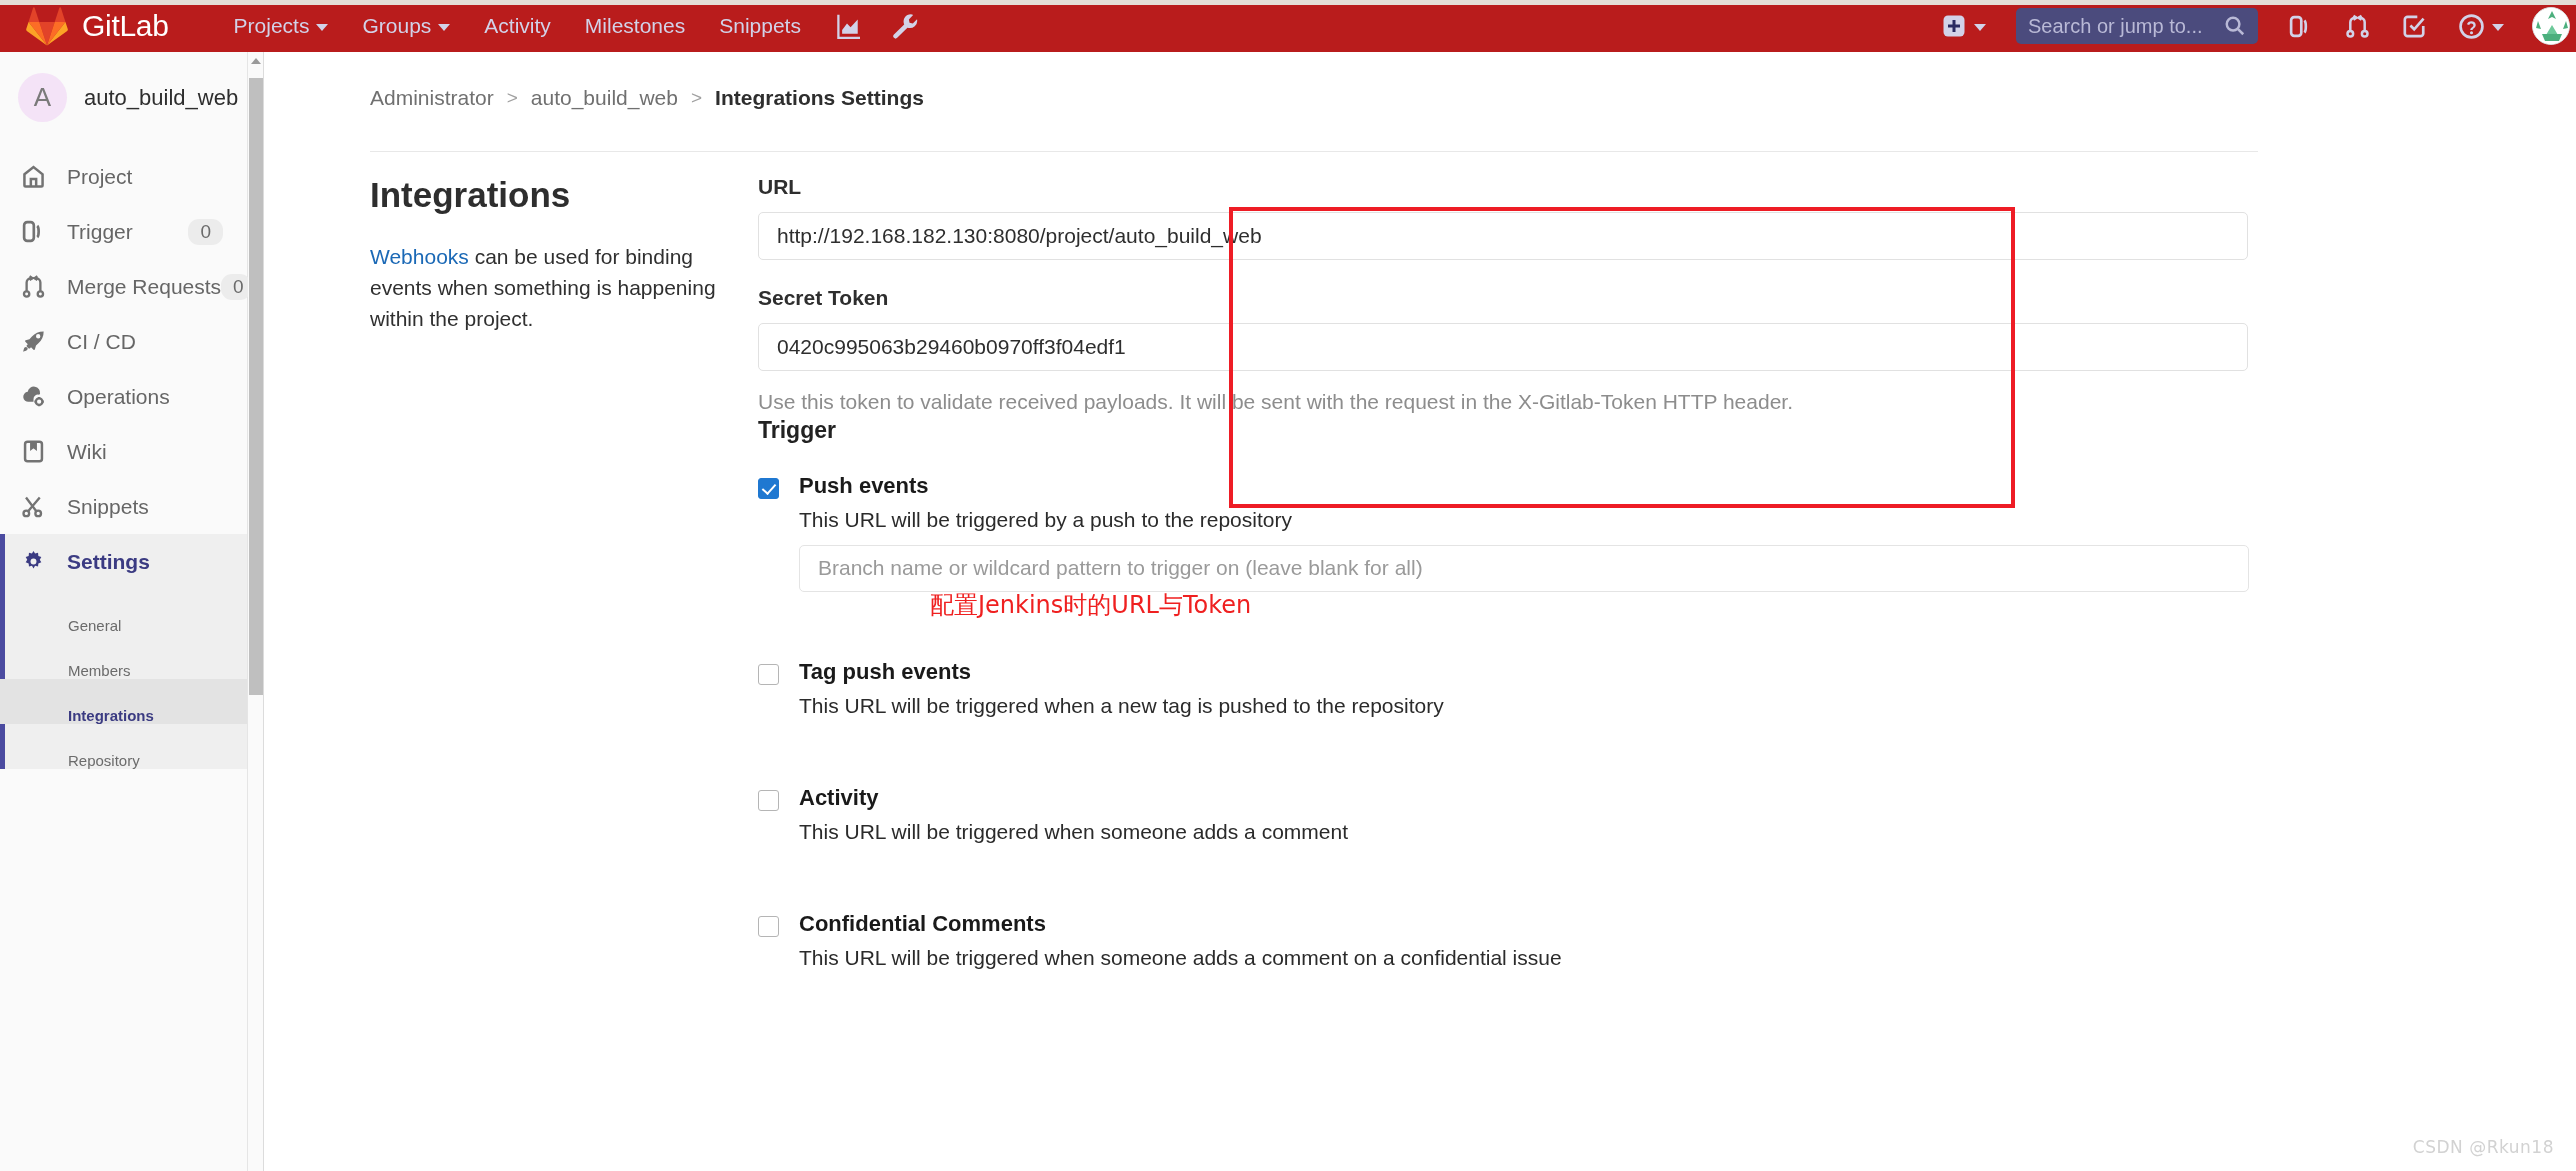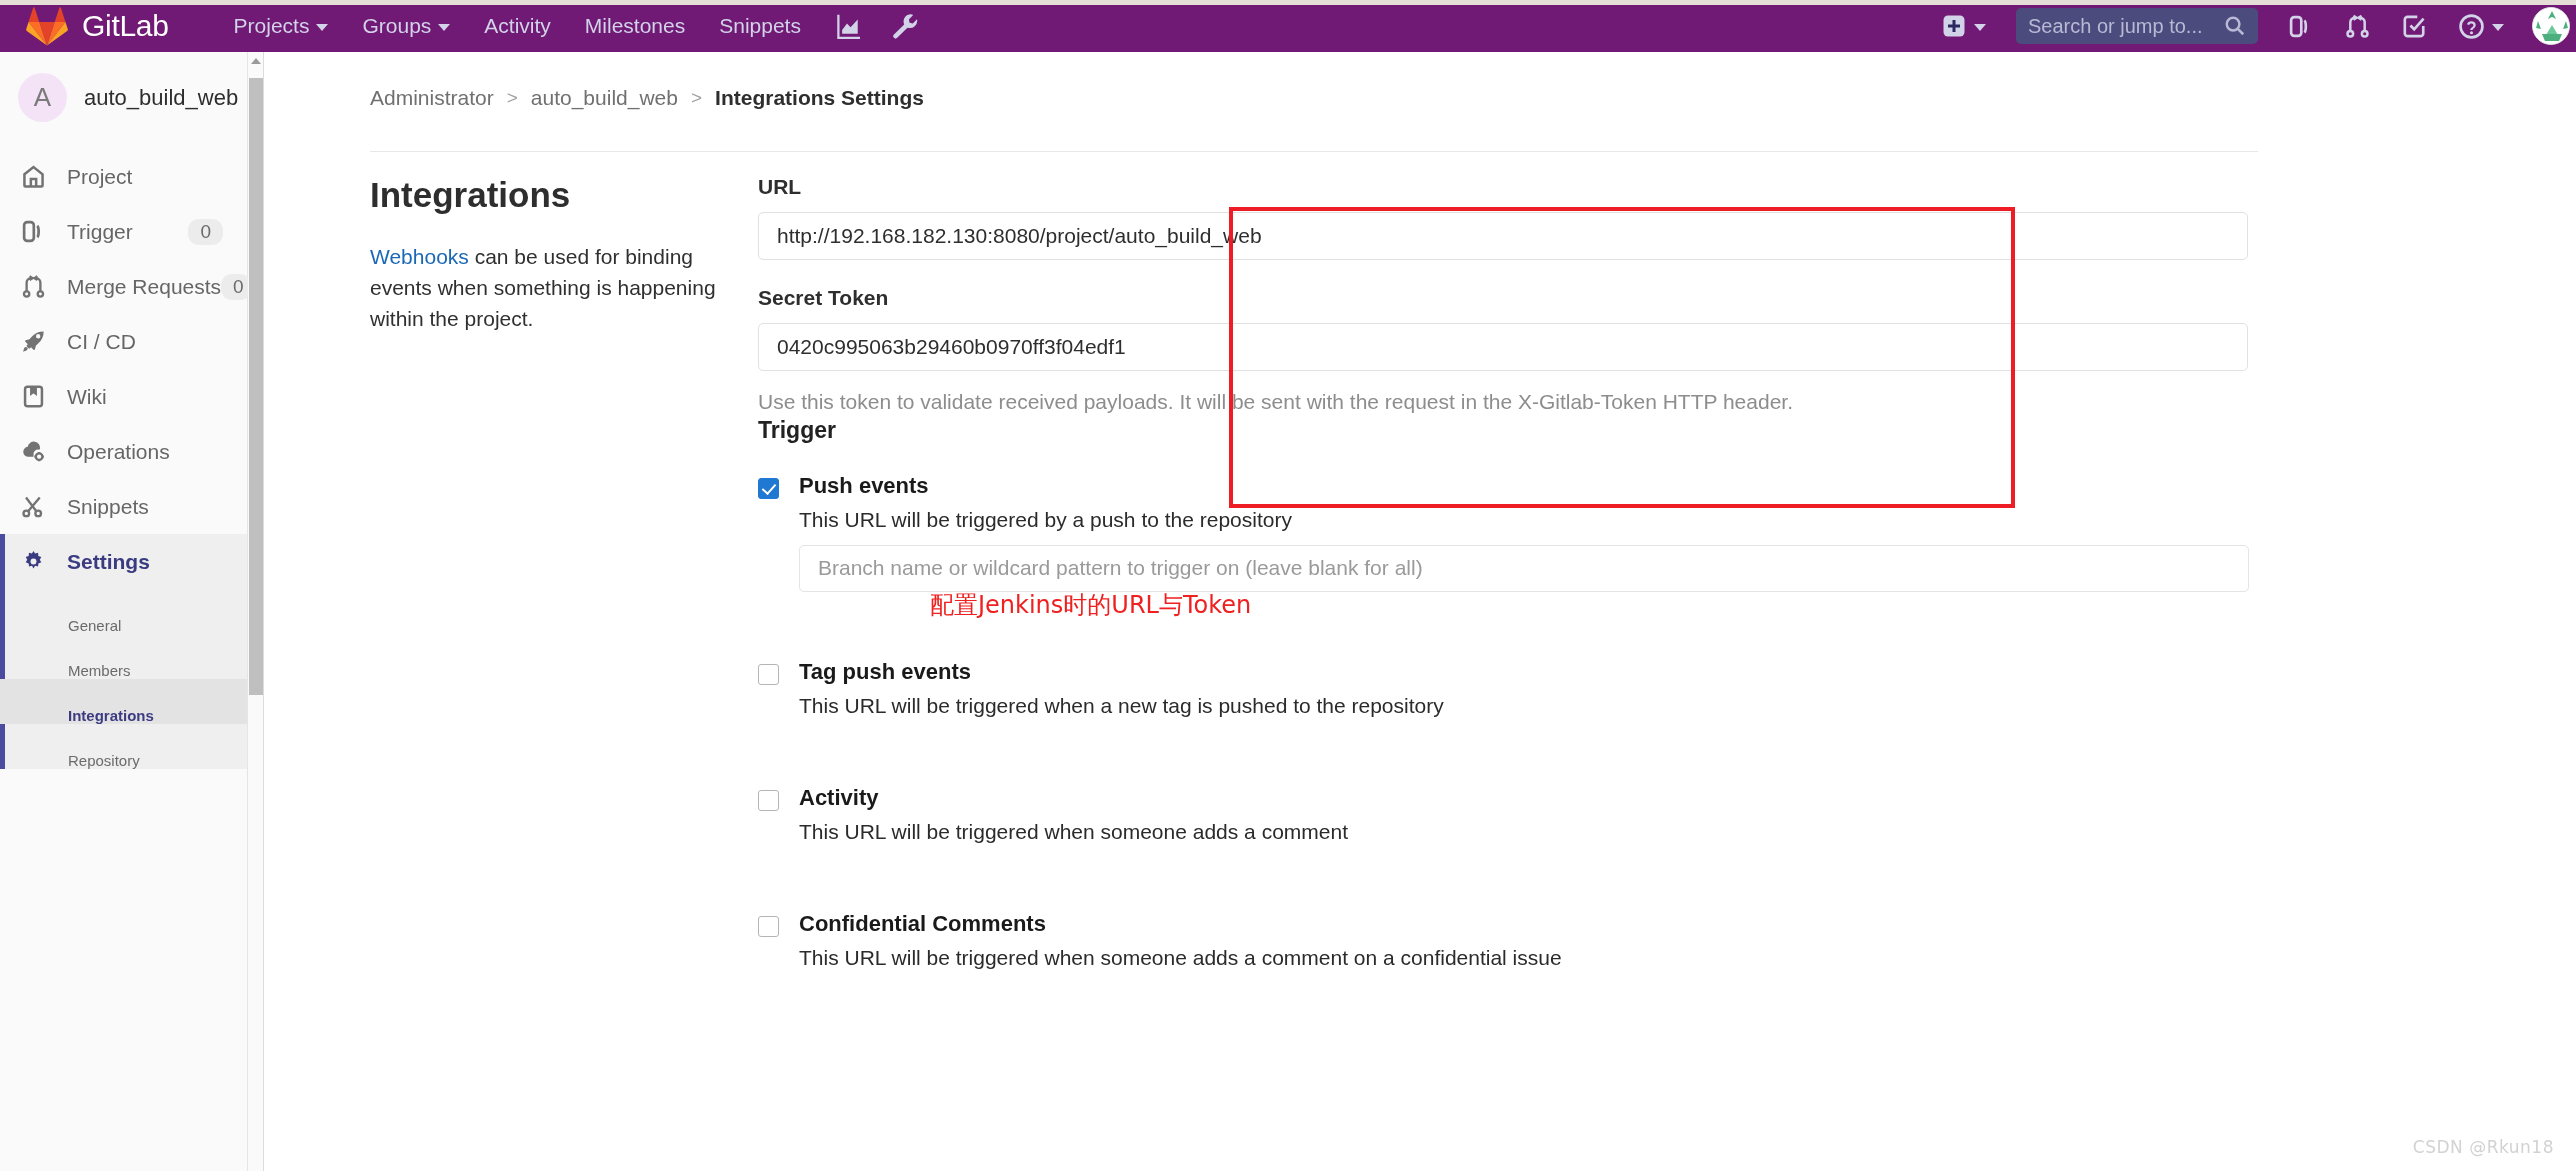--- a/index.html
+++ b/index.html
@@ -8,21 +8,21 @@
     overflow: hidden;
     background: #fff;
     font-family: "Liberation Sans", sans-serif;
     -webkit-font-smoothing: antialiased;
   }
 
   
   .topbar {
     position: absolute; top: 0; left: 0;
     width: 2576px; height: 52px;
-    background: #701a75;
+    background: #b91c1c;
     display: flex; align-items: center;
     z-index: 30;
   }
   .tb-logo {
     display: flex; align-items: center;
     margin-left: 26px;
   }
   .tanuki { width: 42px; height: 40px; }
   .tb-brand {
     color: #fff; font-size: 30px; letter-spacing: -0.3px;
@@ -407,37 +407,37 @@
         <svg width="25" height="25" viewBox="0 0 16 16" fill="currentColor">
           <path d="M14.4 1.6c-3 0-5.6 1.2-7.4 3.2L5.4 6.5 3 7.2c-.4.1-.5.6-.2.9l1.6 1.6-.6.6a.7.7 0 000 1l1 1a.7.7 0 001 0l.6-.6L8 13.2c.3.3.8.2.9-.2l.7-2.4 1.7-1.6c2-1.8 3.2-4.4 3.2-7.4zM11 6a1.4 1.4 0 110-2.8A1.4 1.4 0 0111 6z"></path>
           <path d="M1.4 14.6c.8-.3 2-.6 2.5-1.1.5-.5.5-1.2 0-1.6-.5-.5-1.2-.4-1.6 0-.5.5-.7 1.8-.9 2.7z"></path>
         </svg>
       </span>
       <span class="nav-label">CI / CD</span>
     </div>
 
     <div class="nav-item">
       <span class="nav-ico">
-        <svg width="25" height="25" viewBox="0 0 16 16" fill="none" stroke="currentColor" stroke-width="1.6">
-          <rect x="2.6" y="1.8" width="10.8" height="12.4" rx="1.6"></rect>
-          <path d="M6.6 1.8v4.3l1.4-1.1 1.4 1.1V1.8" fill="currentColor"></path>
-        </svg>
-      </span>
-      <span class="nav-label">Wiki</span>
-    </div>
-
-    <div class="nav-item">
-      <span class="nav-ico">
         <svg width="25" height="25" viewBox="0 0 16 16" fill="currentColor">
           <path d="M12.2 6.3A4 4 0 004.3 5 3.2 3.2 0 005 11.4h3V9.6a2.8 2.8 0 013.6-2.7 4 4 0 00.6-.6z"></path>
           <circle cx="11.6" cy="11.3" r="2.1" fill="none" stroke="currentColor" stroke-width="1.5"></circle>
           <path d="M11.6 8.3v.9M11.6 13.4v.9M8.6 11.3h.9M13.7 11.3h.9" stroke="currentColor" stroke-width="1.4"></path>
         </svg>
       </span>
       <span class="nav-label">Operations</span>
+    </div>
+
+    <div class="nav-item">
+      <span class="nav-ico">
+        <svg width="25" height="25" viewBox="0 0 16 16" fill="none" stroke="currentColor" stroke-width="1.6">
+          <rect x="2.6" y="1.8" width="10.8" height="12.4" rx="1.6"></rect>
+          <path d="M6.6 1.8v4.3l1.4-1.1 1.4 1.1V1.8" fill="currentColor"></path>
+        </svg>
+      </span>
+      <span class="nav-label">Wiki</span>
     </div>
 
     <div class="nav-item">
       <span class="nav-ico">
         <svg width="25" height="25" viewBox="0 0 16 16" fill="none" stroke="currentColor" stroke-width="1.5">
           <circle cx="3.4" cy="12.4" r="1.8"></circle>
             <circle cx="11" cy="12.4" r="1.8"></circle>
           <path d="M4.6 11L12 2.2M9.8 11L3.2 2.2"></path>
         </svg>
       </span>

